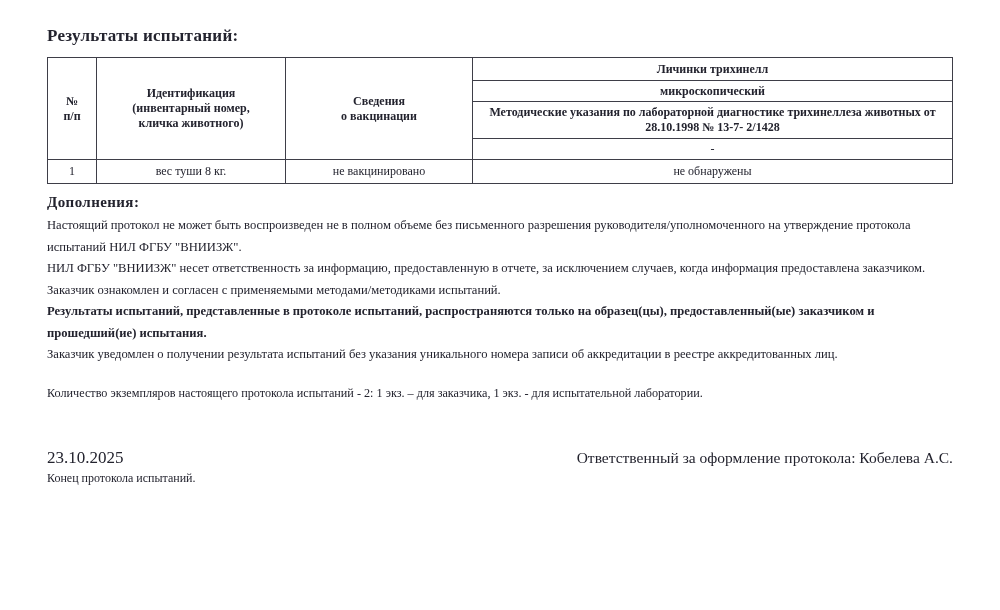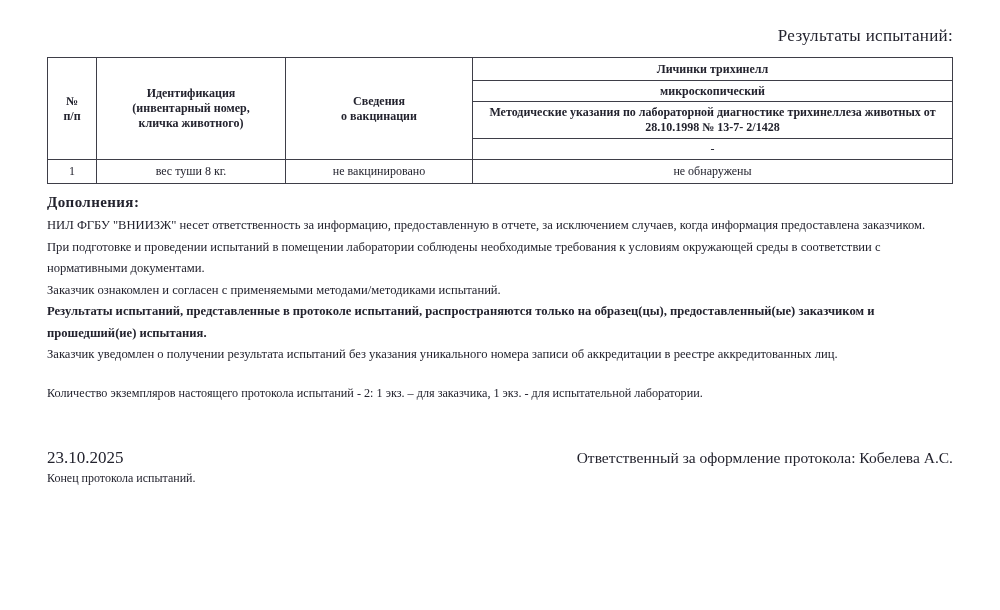--- a/index.html
+++ b/index.html
@@ -14,24 +14,23 @@
     color:var(--ink);
     overflow:hidden;
   }
   .page{
     padding:26px 47px 0 47px;
     box-sizing:border-box;
     width:1000px;
   }
   .results-title{
     font-size:17px;
-    font-weight:normal;
+    font-weight:bold;
     letter-spacing:0.3px;
-    margin:0 0 11px 12px;
-    text-align:right;
+    margin:0 0 11px 0;
   }
   table.results{
     width:906px;
     border-collapse:collapse;
     table-layout:fixed;
   }
   table.results td{
     border:1.2px solid var(--border);
     text-align:center;
     vertical-align:middle;
@@ -115,22 +114,22 @@
         <td>1</td>
         <td>вес туши 8 кг.</td>
         <td>не вакцинировано</td>
         <td>не обнаружены</td>
       </tr>
     </tbody>
   </table>
 
   <h2 class="note-title">Дополнения:</h2>
 
+  <p class="note-par">Настоящий протокол не может быть воспроизведен не в полном объеме без письменного разрешения руководителя/уполномоченного на утверждение протокола испытаний НИЛ ФГБУ "ВНИИЗЖ".</p>
   <p class="note-par">НИЛ ФГБУ "ВНИИЗЖ" несет ответственность за информацию, предоставленную в отчете, за исключением случаев, когда информация предоставлена заказчиком.</p>
-  <p class="note-par">При подготовке и проведении испытаний  в помещении лаборатории  соблюдены необходимые требования к условиям окружающей среды в соответствии с нормативными документами.</p>
   <p class="note-par">Заказчик ознакомлен и согласен с применяемыми методами/методиками испытаний.</p>
   <p class="note-par bold">Результаты испытаний, представленные в протоколе испытаний, распространяются только на образец(цы), предоставленный(ые) заказчиком и прошедший(ие) испытания.</p>
   <p class="note-par">Заказчик уведомлен о получении результата испытаний без указания уникального номера записи об аккредитации в реестре аккредитованных лиц.</p>
 
   <p class="copies-line">Количество экземпляров настоящего протокола  испытаний - 2: 1 экз.  – для заказчика,  1 экз. -  для испытательной лаборатории.</p>
 
 
   <div class="footer-row">
     <span class="footer-date">23.10.2025</span>
     <span class="footer-resp">Ответственный за оформление протокола: Кобелева А.С.</span>

